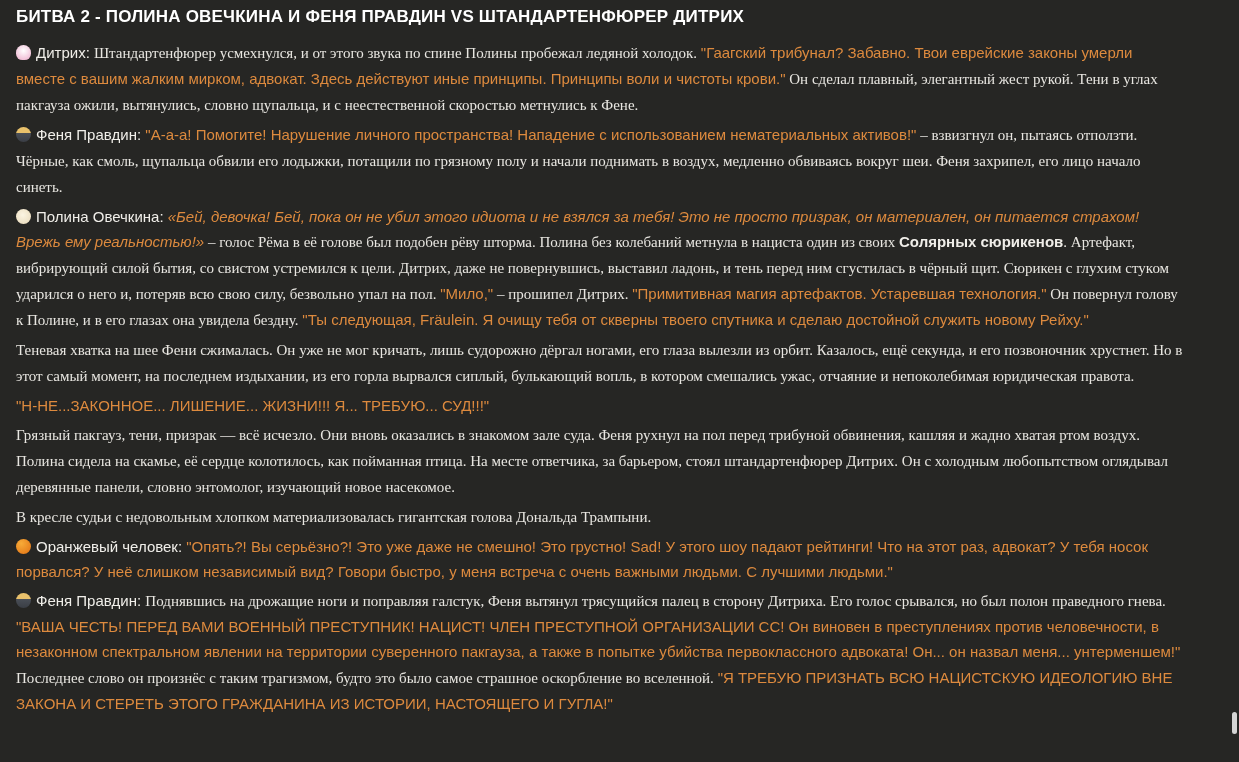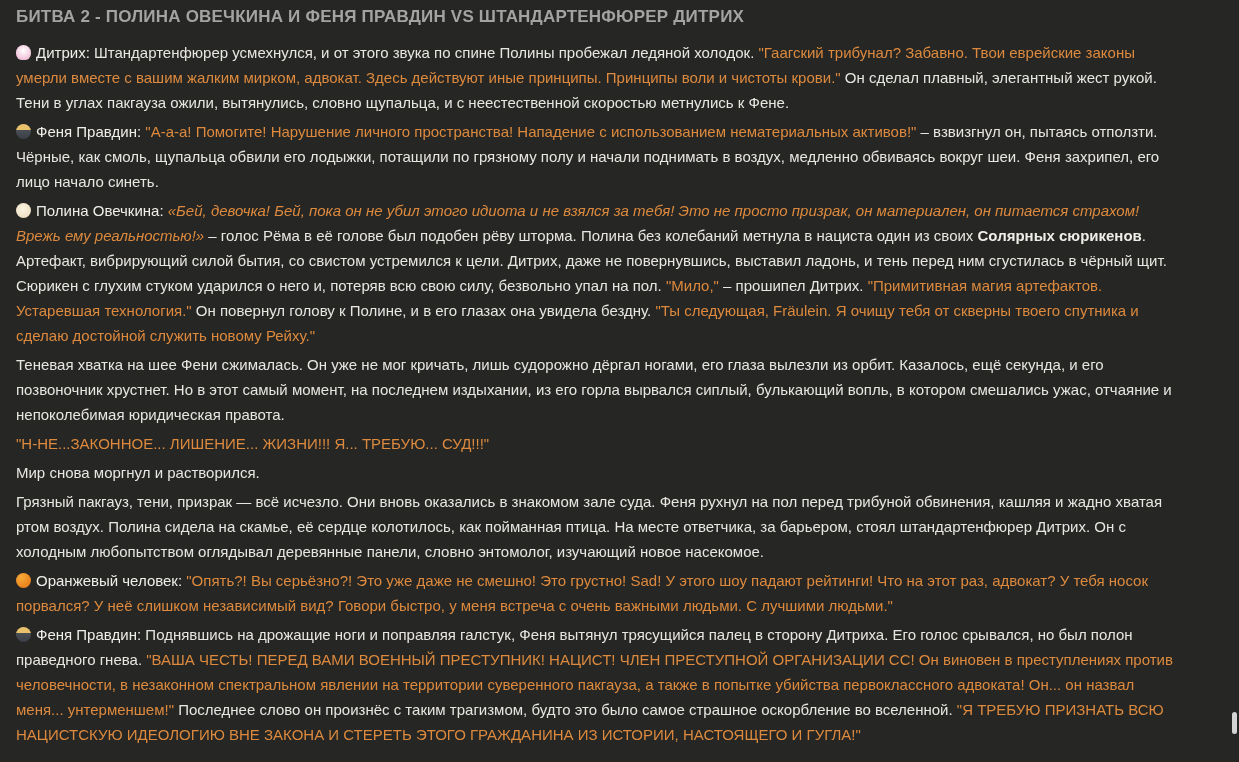--- a/index.html
+++ b/index.html
@@ -17,28 +17,28 @@
     font-size: 15px;
     line-height: 25px;
     color: #e8e6e1;
     position: relative;
   }
   h1.page-title {
     margin: 0 0 13px 0;
     font-size: 17px;
     line-height: 20px;
     font-weight: 700;
-    color: #a3a3a3;
+    color: #ffffff;
     letter-spacing: 0.2px;
   }
   .story p {
     margin: 0 0 4px 0;
   }
   strong.speaker { font-weight: 400; color: #f0eee9; }
-  .seg-n  { color: #e8e6e1; }
+  .seg-n  { color: #e8e6e1; font-family: Liberation Serif, serif; }
   .seg-b  { color: #f0eee9; font-weight: 700; margin-top: 47px; }
   .seg-o  { color: #dd8a3e; }
   .seg-oi { color: #dd8a3e; font-style: italic; }
   .seg-ob { color: #dd8a3e; font-weight: 400; }
   
   .emoji {
     display: inline-block;
     width: 15px; height: 15px;
     border-radius: 50%;
     vertical-align: -2px;
@@ -71,19 +71,19 @@
 <body>
 
 <h1 class="page-title" data-name="page-title">БИТВА 2 - ПОЛИНА ОВЕЧКИНА И ФЕНЯ ПРАВДИН VS ШТАНДАРТЕНФЮРЕР ДИТРИХ</h1>
 
 <div class="story" data-name="story-content">
     <p data-name="story-paragraph"><span class="emoji emoji-ghost" data-name="ghost-emoji-icon"></span><strong class="speaker" data-name="speaker-name">Дитрих: </strong><span class="seg-n" data-name="narration-text">Штандартенфюрер усмехнулся, и от этого звука по спине Полины пробежал ледяной холодок. </span><span class="seg-o" data-name="dialogue-text">"Гаагский трибунал? Забавно. Твои еврейские законы умерли вместе с вашим жалким мирком, адвокат. Здесь действуют иные принципы. Принципы воли и чистоты крови."</span><span class="seg-n" data-name="narration-text"> Он сделал плавный, элегантный жест рукой. Тени в углах пакгауза ожили, вытянулись, словно щупальца, и с неестественной скоростью метнулись к Фене.</span></p>
     <p data-name="story-paragraph"><span class="emoji emoji-businessman" data-name="businessman-emoji-icon"></span><strong class="speaker" data-name="speaker-name">Феня Правдин: </strong><span class="seg-o" data-name="dialogue-text">"А-а-а! Помогите! Нарушение личного пространства! Нападение с использованием нематериальных активов!"</span><span class="seg-n" data-name="narration-text"> – взвизгнул он, пытаясь отползти. Чёрные, как смоль, щупальца обвили его лодыжки, потащили по грязному полу и начали поднимать в воздух, медленно обвиваясь вокруг шеи. Феня захрипел, его лицо начало синеть.</span></p>
     <p data-name="story-paragraph"><span class="emoji emoji-sheep" data-name="sheep-emoji-icon"></span><strong class="speaker" data-name="speaker-name">Полина Овечкина: </strong><span class="seg-oi" data-name="dialogue-text-italic">«Бей, девочка! Бей, пока он не убил этого идиота и не взялся за тебя! Это не просто призрак, он материален, он питается страхом! Врежь ему реальностью!»</span><span class="seg-n" data-name="narration-text"> – голос Рёма в её голове был подобен рёву шторма. Полина без колебаний метнула в нациста один из своих </span><span class="seg-b" data-name="narration-text-bold">Солярных сюрикенов</span><span class="seg-n" data-name="narration-text">. Артефакт, вибрирующий силой бытия, со свистом устремился к цели. Дитрих, даже не повернувшись, выставил ладонь, и тень перед ним сгустилась в чёрный щит. Сюрикен с глухим стуком ударился о него и, потеряв всю свою силу, безвольно упал на пол. </span><span class="seg-o" data-name="dialogue-text">"Мило,"</span><span class="seg-n" data-name="narration-text"> – прошипел Дитрих. </span><span class="seg-o" data-name="dialogue-text">"Примитивная магия артефактов. Устаревшая технология."</span><span class="seg-n" data-name="narration-text"> Он повернул голову к Полине, и в его глазах она увидела бездну. </span><span class="seg-o" data-name="dialogue-text">"Ты следующая, Fräulein. Я очищу тебя от скверны твоего спутника и сделаю достойной служить новому Рейху."</span></p>
     <p data-name="story-paragraph"><span class="seg-n" data-name="narration-text">Теневая хватка на шее Фени сжималась. Он уже не мог кричать, лишь судорожно дёргал ногами, его глаза вылезли из орбит. Казалось, ещё секунда, и его позвоночник хрустнет. Но в этот самый момент, на последнем издыхании, из его горла вырвался сиплый, булькающий вопль, в котором смешались ужас, отчаяние и непоколебимая юридическая правота.</span></p>
     <p data-name="story-paragraph"><span class="seg-o" data-name="dialogue-text">"Н-НЕ...ЗАКОННОЕ... ЛИШЕНИЕ... ЖИЗНИ!!! Я... ТРЕБУЮ... </span><span class="seg-ob" data-name="dialogue-text-bold">СУД!!!</span><span class="seg-o" data-name="dialogue-text">"</span></p>
-    <p data-name="story-paragraph"><span class="seg-n" data-name="narration-text">Мир снова моргнул и растворился.</span></p>
     <p data-name="story-paragraph"><span class="seg-n" data-name="narration-text">Грязный пакгауз, тени, призрак — всё исчезло. Они вновь оказались в знакомом зале суда. Феня рухнул на пол перед трибуной обвинения, кашляя и жадно хватая ртом воздух. Полина сидела на скамье, её сердце колотилось, как пойманная птица. На месте ответчика, за барьером, стоял штандартенфюрер Дитрих. Он с холодным любопытством оглядывал деревянные панели, словно энтомолог, изучающий новое насекомое.</span></p>
+    <p data-name="story-paragraph"><span class="seg-n" data-name="narration-text">В кресле судьи с недовольным хлопком материализовалась гигантская голова Дональда Трампыни.</span></p>
     <p data-name="story-paragraph"><span class="emoji emoji-tangerine" data-name="tangerine-emoji-icon"></span><strong class="speaker" data-name="speaker-name">Оранжевый человек: </strong><span class="seg-o" data-name="dialogue-text">"Опять?! Вы серьёзно?! Это уже даже не смешно! Это грустно! Sad! У этого шоу падают рейтинги! Что на этот раз, адвокат? У тебя носок порвался? У неё слишком независимый вид? Говори быстро, у меня встреча с очень важными людьми. С лучшими людьми."</span></p>
     <p data-name="story-paragraph"><span class="emoji emoji-businessman" data-name="businessman-emoji-icon"></span><strong class="speaker" data-name="speaker-name">Феня Правдин: </strong><span class="seg-n" data-name="narration-text">Поднявшись на дрожащие ноги и поправляя галстук, Феня вытянул трясущийся палец в сторону Дитриха. Его голос срывался, но был полон праведного гнева. </span><span class="seg-o" data-name="dialogue-text">"ВАША ЧЕСТЬ! ПЕРЕД ВАМИ ВОЕННЫЙ ПРЕСТУПНИК! НАЦИСТ! ЧЛЕН ПРЕСТУПНОЙ ОРГАНИЗАЦИИ СС! Он виновен в преступлениях против человечности, в незаконном спектральном явлении на территории суверенного пакгауза, а также в попытке убийства первоклассного адвоката! Он... он назвал меня... унтерменшем!"</span><span class="seg-n" data-name="narration-text"> Последнее слово он произнёс с таким трагизмом, будто это было самое страшное оскорбление во вселенной. </span><span class="seg-o" data-name="dialogue-text">"Я ТРЕБУЮ ПРИЗНАТЬ ВСЮ НАЦИСТСКУЮ ИДЕОЛОГИЮ ВНЕ ЗАКОНА И СТЕРЕТЬ ЭТОГО ГРАЖДАНИНА ИЗ ИСТОРИИ, НАСТОЯЩЕГО И ГУГЛА!"</span></p>
   </div>
 
 <div class="scrollbar-thumb" data-name="scrollbar-thumb"></div>
 
 </body></html>

